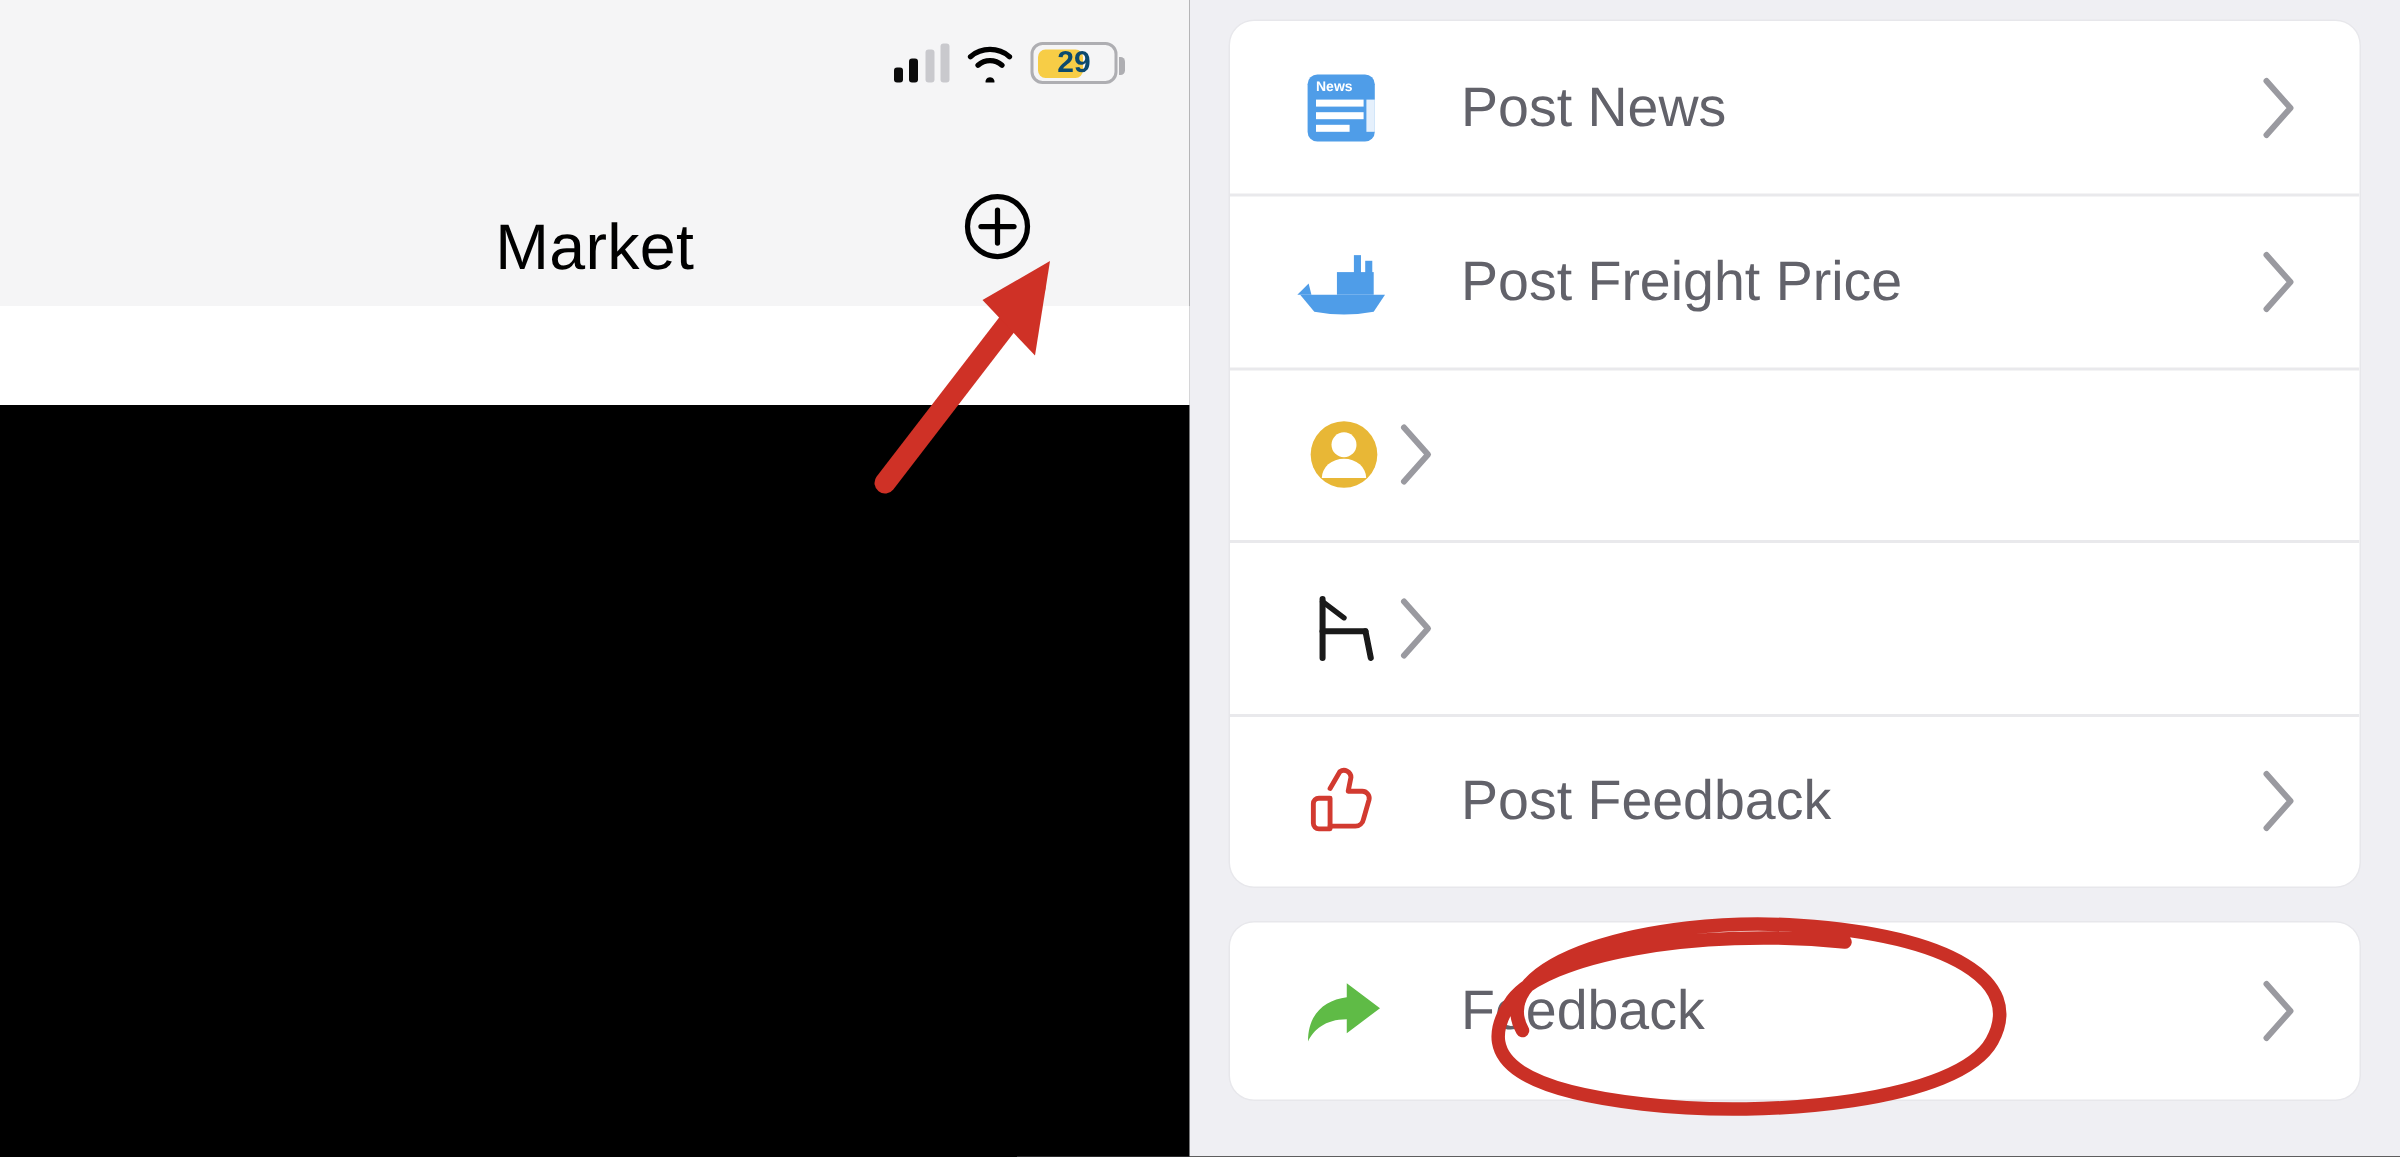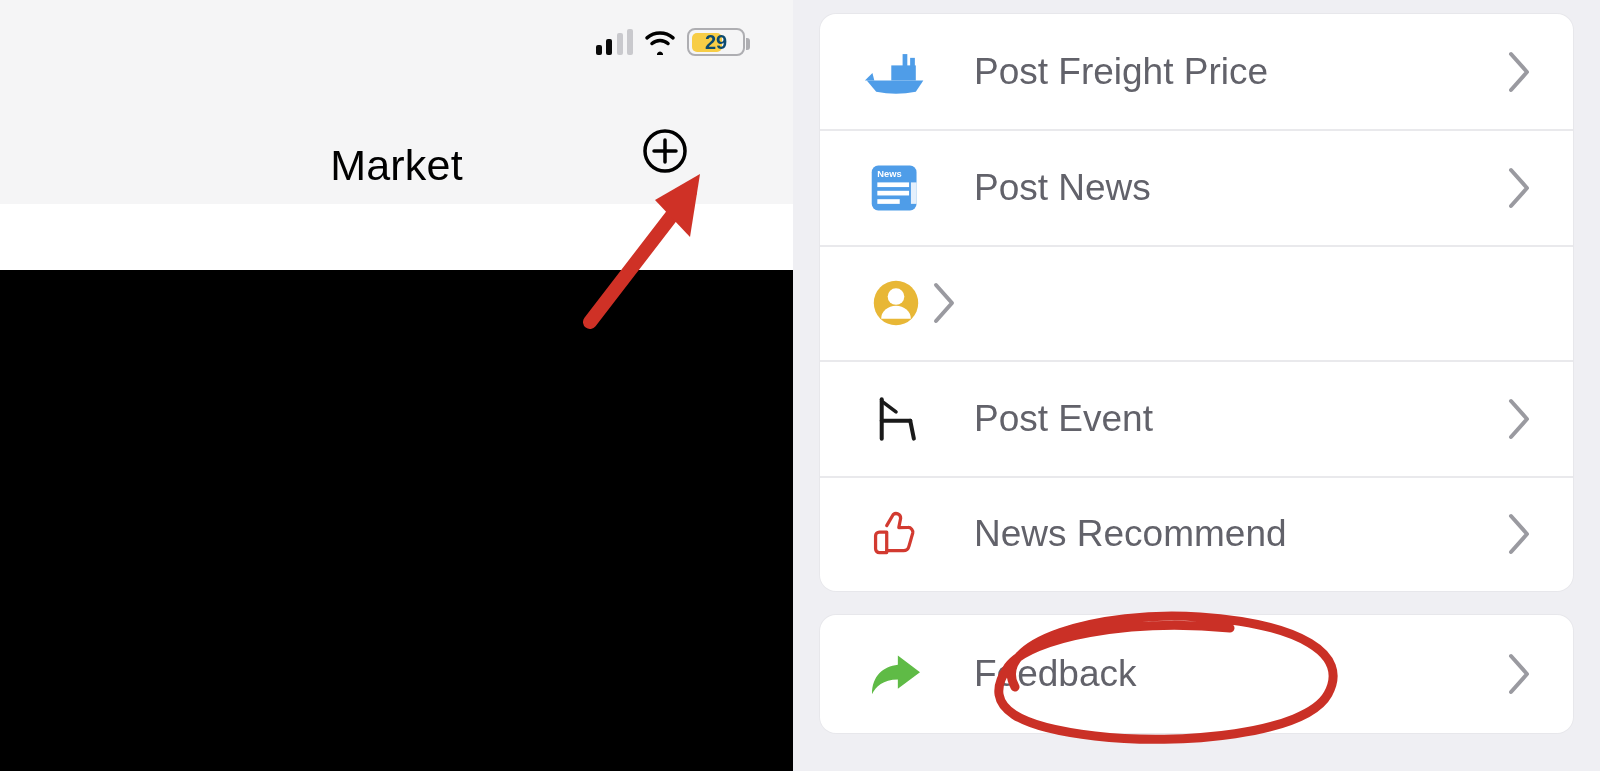--- a/index.html
+++ b/index.html
@@ -114,87 +114,86 @@
     <line x1="20" y1="170" x2="120" y2="40" stroke="#cf3126" stroke-width="14" stroke-linecap="round"></line>
     <polygon points="130,22 85,48 120,85" fill="#cf3126"></polygon>
   </svg>
 
   <div class="right-panel">
 
     <div class="group group1">
 
       <div class="row">
         <div class="icon">
-          <svg viewBox="0 0 70 50" width="66" height="48">
-            <path d="M4 34 L64 34 L56 46 Q35 50 14 46 Z" fill="#4f9de8"></path>
-            <rect x="30" y="18" width="26" height="16" fill="#4f9de8"></rect>
-            <rect x="42" y="6" width="5" height="14" fill="#4f9de8"></rect>
-            <rect x="50" y="10" width="5" height="10" fill="#4f9de8"></rect>
-            <path d="M2 34 L10 26 L12 34 Z" fill="#4f9de8"></path>
-          </svg>
-        </div>
-        <div class="label">Post Freight Price</div>
-        <svg class="chev" viewBox="0 0 28 44">
-            <polyline points="6,4 22,22 6,40" fill="none" stroke="#9a9aa0" stroke-width="4" stroke-linecap="round" stroke-linejoin="round"></polyline>
-          </svg>
-      </div>
-
-      <div class="row">
-        <div class="icon">
           <svg viewBox="0 0 60 60" width="56" height="56">
             <rect x="4" y="6" width="48" height="48" rx="7" fill="#4f9de8"></rect>
             <text x="10" y="18" font-size="10" fill="#fff" font-family="Arial" font-weight="bold">News</text>
             <rect x="10" y="24" width="34" height="5" fill="#fff"></rect>
             <rect x="10" y="33" width="34" height="5" fill="#fff"></rect>
             <rect x="10" y="42" width="24" height="5" fill="#fff"></rect>
             <rect x="46" y="24" width="6" height="23" fill="#ffffff" opacity="0.85"></rect>
           </svg>
         </div>
         <div class="label">Post News</div>
         <svg class="chev" viewBox="0 0 28 44">
             <polyline points="6,4 22,22 6,40" fill="none" stroke="#9a9aa0" stroke-width="4" stroke-linecap="round" stroke-linejoin="round"></polyline>
           </svg>
       </div>
 
       <div class="row">
         <div class="icon">
+          <svg viewBox="0 0 70 50" width="66" height="48">
+            <path d="M4 34 L64 34 L56 46 Q35 50 14 46 Z" fill="#4f9de8"></path>
+            <rect x="30" y="18" width="26" height="16" fill="#4f9de8"></rect>
+            <rect x="42" y="6" width="5" height="14" fill="#4f9de8"></rect>
+            <rect x="50" y="10" width="5" height="10" fill="#4f9de8"></rect>
+            <path d="M2 34 L10 26 L12 34 Z" fill="#4f9de8"></path>
+          </svg>
+        </div>
+        <div class="label">Post Freight Price</div>
+        <svg class="chev" viewBox="0 0 28 44">
+            <polyline points="6,4 22,22 6,40" fill="none" stroke="#9a9aa0" stroke-width="4" stroke-linecap="round" stroke-linejoin="round"></polyline>
+          </svg>
+      </div>
+
+      <div class="row">
+        <div class="icon">
           <svg viewBox="0 0 54 54" width="50" height="50">
             <circle cx="27" cy="27" r="24" fill="#e8b736"></circle>
             <circle cx="27" cy="20" r="9" fill="#fff"></circle>
             <path d="M11 44 a16 14 0 0 1 32 0 Z" fill="#fff"></path>
           </svg>
         </div>
         <svg class="chev" viewBox="0 0 28 44">
             <polyline points="6,4 22,22 6,40" fill="none" stroke="#9a9aa0" stroke-width="4" stroke-linecap="round" stroke-linejoin="round"></polyline>
           </svg>
       </div>
 
       <div class="row">
         <div class="icon">
           <svg viewBox="0 0 56 56" width="50" height="50">
             <path d="M12 6 L12 50" stroke="#1a1a1a" stroke-width="4.5" stroke-linecap="round" fill="none"></path>
             <path d="M12 30 L44 30" stroke="#1a1a1a" stroke-width="4.5" stroke-linecap="round" fill="none"></path>
             <path d="M44 30 L48 50" stroke="#1a1a1a" stroke-width="4.5" stroke-linecap="round" fill="none"></path>
             <path d="M12 8 Q20 14 28 20" stroke="#1a1a1a" stroke-width="4" stroke-linecap="round" fill="none"></path>
           </svg>
         </div>
-        <div class="label">Post Event</div>
         <svg class="chev" viewBox="0 0 28 44">
             <polyline points="6,4 22,22 6,40" fill="none" stroke="#9a9aa0" stroke-width="4" stroke-linecap="round" stroke-linejoin="round"></polyline>
           </svg>
       </div>
 
       <div class="row">
         <div class="icon">
           <svg viewBox="0 0 56 56" width="52" height="52">
             <path d="M10 26 h8 v22 h-8 a4 4 0 0 1 -4 -4 v-14 a4 4 0 0 1 4 -4 Z" fill="none" stroke="#d23a30" stroke-width="3.5" stroke-linejoin="round"></path>
             <path d="M18 46 h18 a6 6 0 0 0 6 -5 l4 -14 a5 5 0 0 0 -5 -6 h-10 l2 -10 a5 5 0 0 0 -8 -4 l-7 12" fill="none" stroke="#d23a30" stroke-width="3.5" stroke-linejoin="round" stroke-linecap="round"></path>
           </svg>
         </div>
-        <div class="label">News Recommend</div>
+        <div class="label">Post Feedback</div>
         <svg class="chev" viewBox="0 0 28 44">
             <polyline points="6,4 22,22 6,40" fill="none" stroke="#9a9aa0" stroke-width="4" stroke-linecap="round" stroke-linejoin="round"></polyline>
           </svg>
       </div>
 
     </div>
 
     <div class="group group2">
       <div class="row" style="height:118px">
         <div class="icon">

